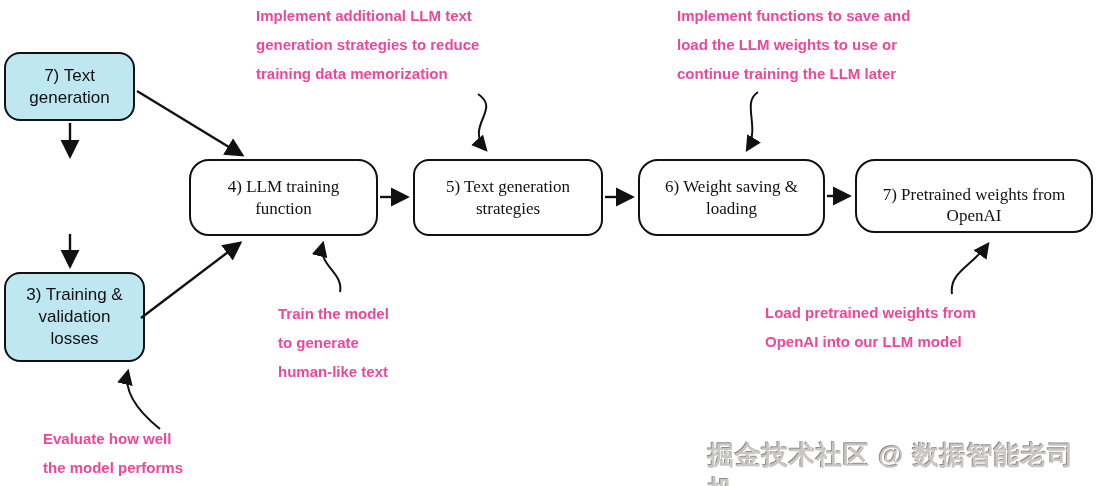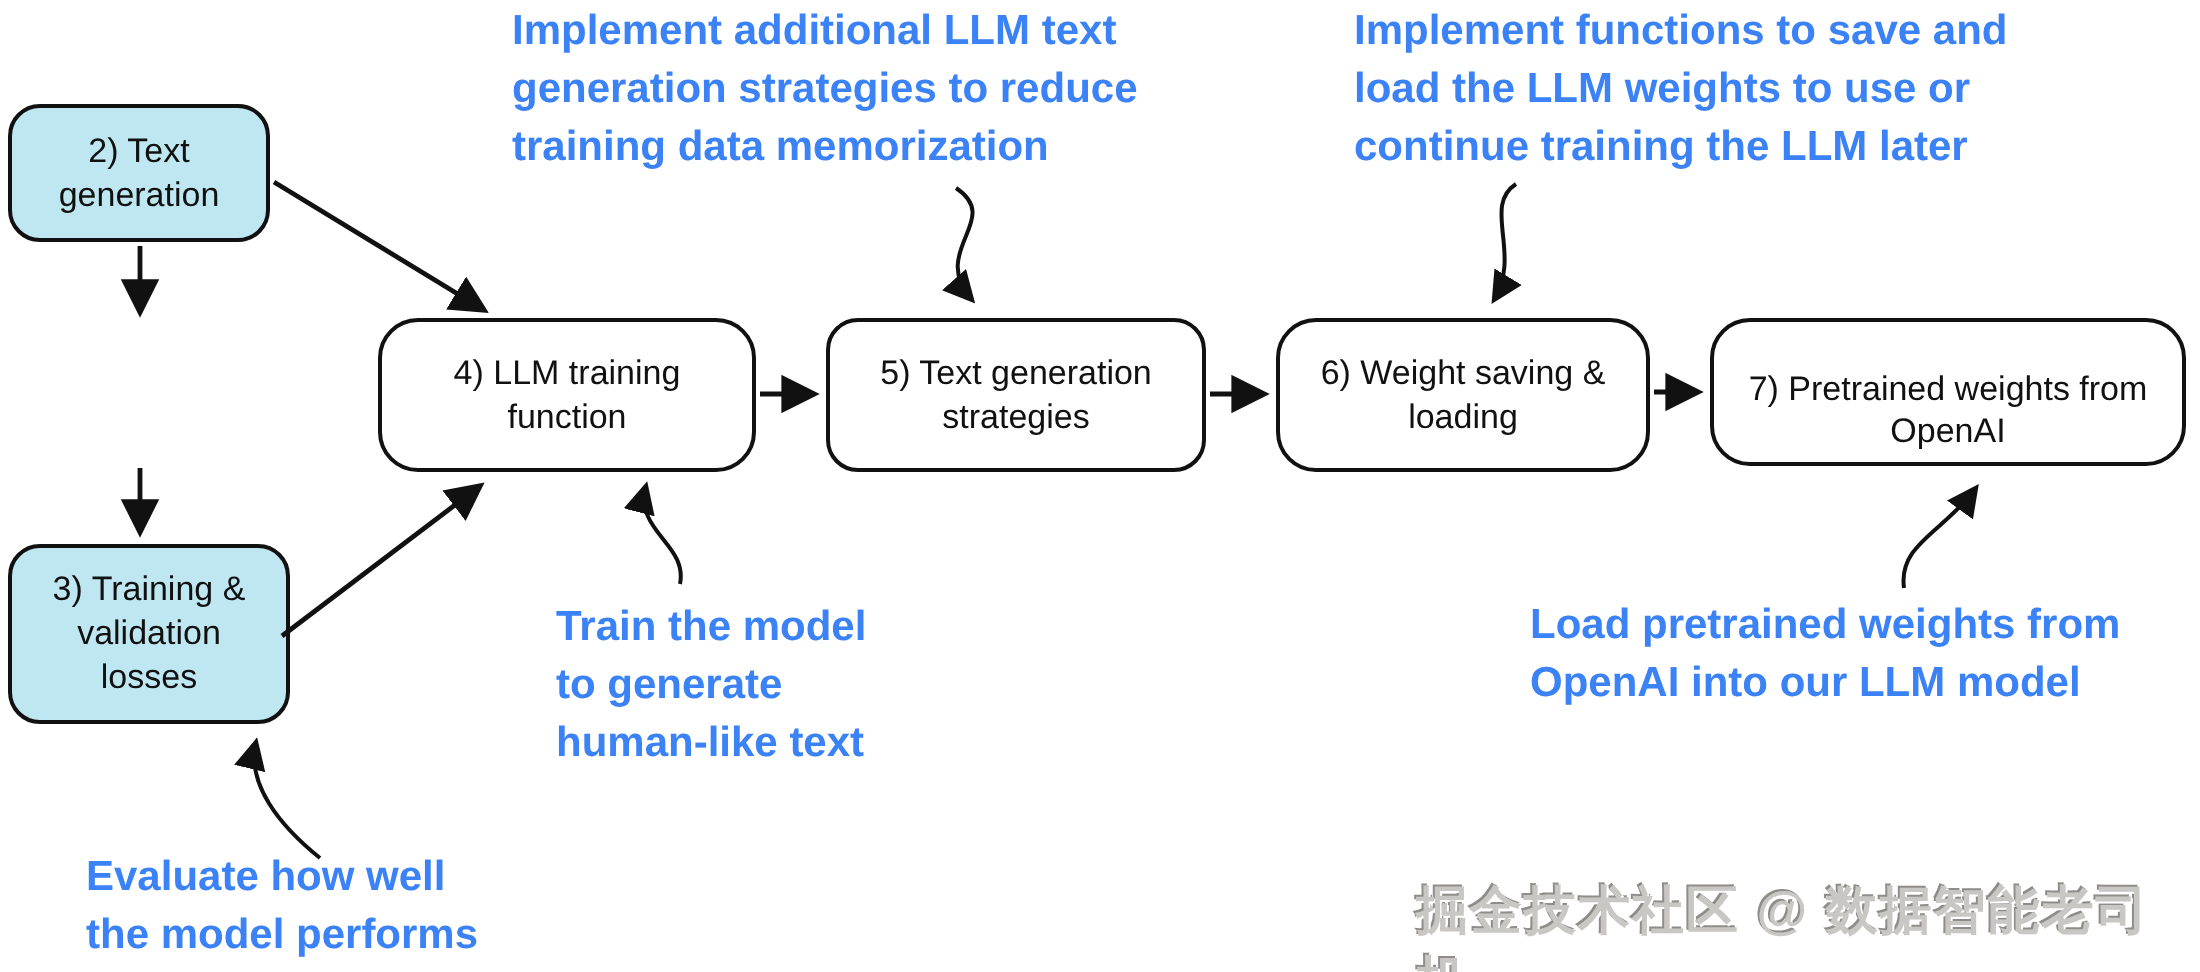--- a/index.html
+++ b/index.html
@@ -13,33 +13,33 @@
   .box{
     position:absolute;
     display:flex;align-items:center;justify-content:center;
     text-align:center;
     border:2.2px solid #111111;
     border-radius:16px;
     font-size:17px;line-height:1.28;color:#111111;
     padding:4px 10px;box-sizing:border-box;
   }
   .box.highlight{background:#bfe7f2;}
-  .box.plain{background:#ffffff;}
+  .box.plain{background:#ffffff;font-family:Liberation Serif, serif;}
   .box1{left:4px;top:52px;width:131px;height:69px;}
   .box2{left:4px;top:163px;width:131px;height:69px;}
   .box3{left:4px;top:272px;width:141px;height:90px;}
   .box4{left:189px;top:159px;width:189px;height:77px;border-radius:20px;}
   .box5{left:413px;top:159px;width:190px;height:77px;border-radius:16px;justify-content:center;}
   .box6{left:638px;top:159px;width:187px;height:77px;border-radius:20px;}
   .box7{left:855px;top:159px;width:238px;height:74px;border-radius:20px;align-items:flex-end;}
   .annotation{
     position:absolute;
     font-weight:bold;
-    font-size:21px;line-height:29px;
-    color:#3b82f6;
+    font-size:15px;line-height:29px;
+    color:#ec4899;
     white-space:pre-line;
   }
   .ann1{left:256px;top:1px;width:360px;}
   .ann2{left:677px;top:1px;width:370px;}
   .ann3{left:278px;top:299px;width:220px;}
   .ann4{left:765px;top:298px;width:340px;}
   .ann5{left:43px;top:424px;width:250px;}
   .watermark{
     position:absolute;
     left:708px;top:438px;
@@ -49,21 +49,21 @@
     font-weight:bold;
   }
   svg.arrows{position:absolute;left:0;top:0;pointer-events:none;}
 </style>
 </head>
 <body>
 
 <div id="canvas">
 
   <div class="box highlight box1">
-    <span>2) Text generation</span>
+    <span>7) Text generation</span>
   </div>
   <div class="box highlight box3">
     <span>3) Training &amp; validation losses</span>
   </div>
   <div class="box plain box4">
     <span>4) LLM training function</span>
   </div>
   <div class="box plain box5">
     <span>5) Text generation strategies</span>
   </div>

